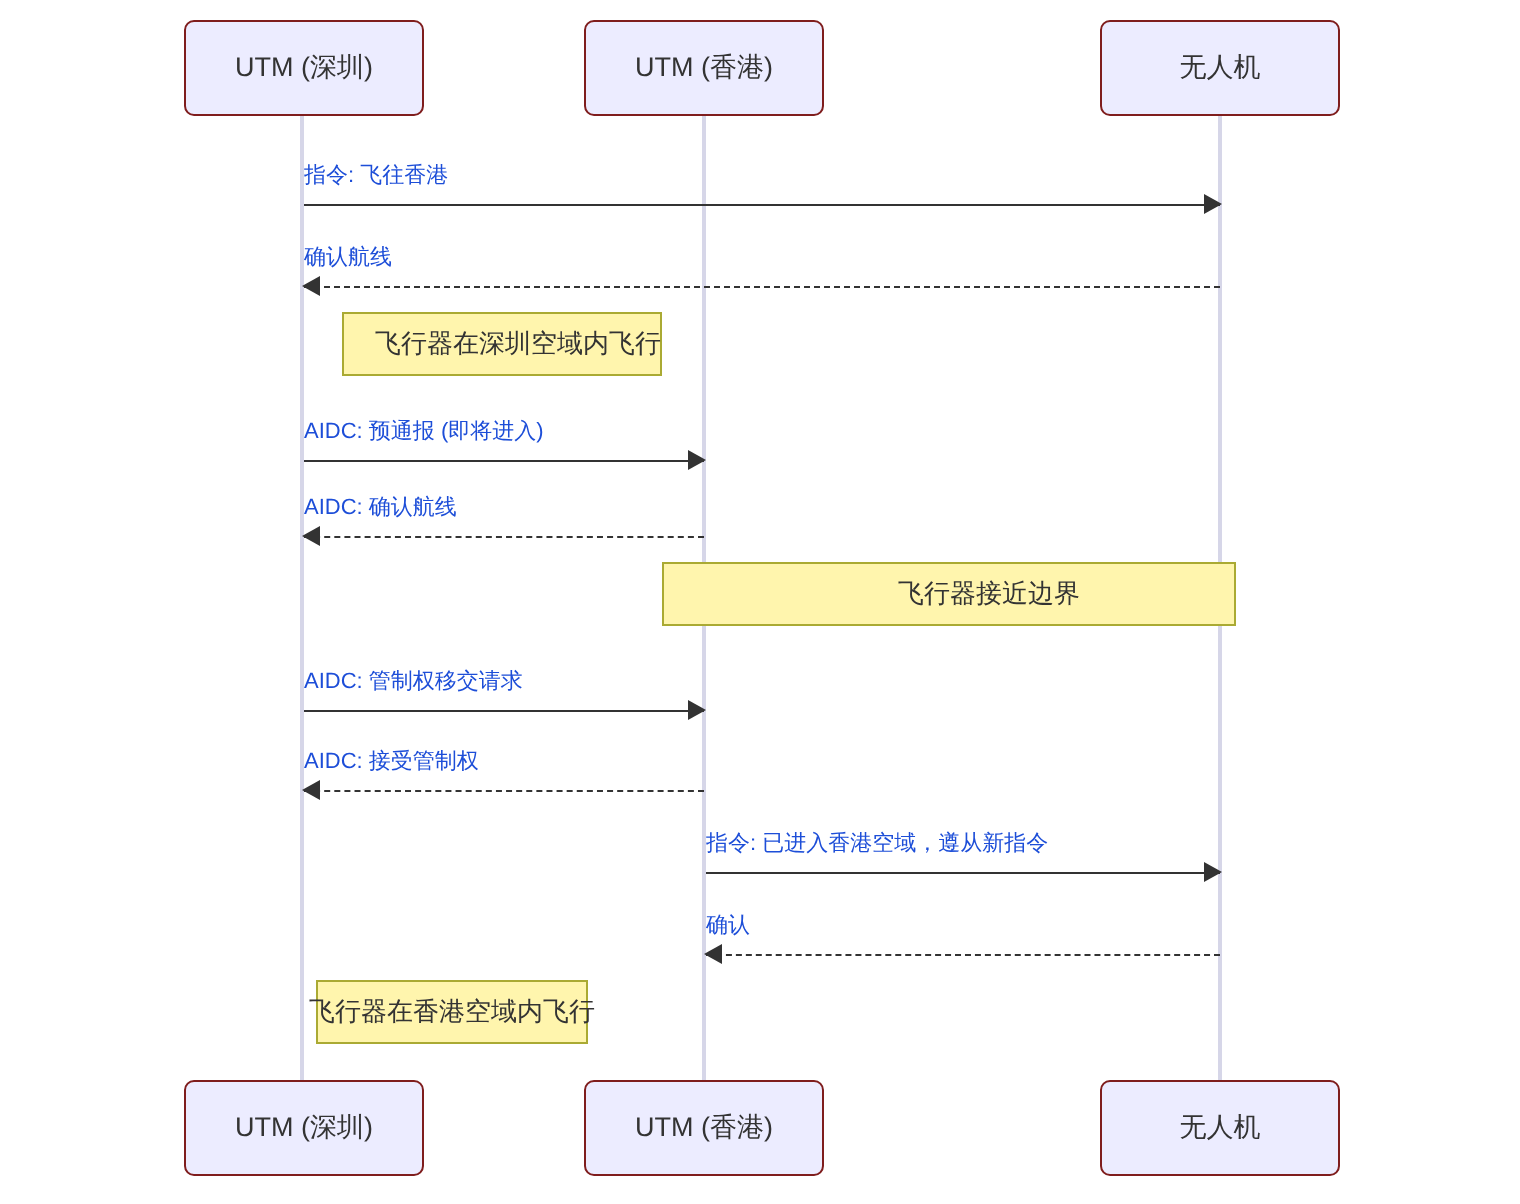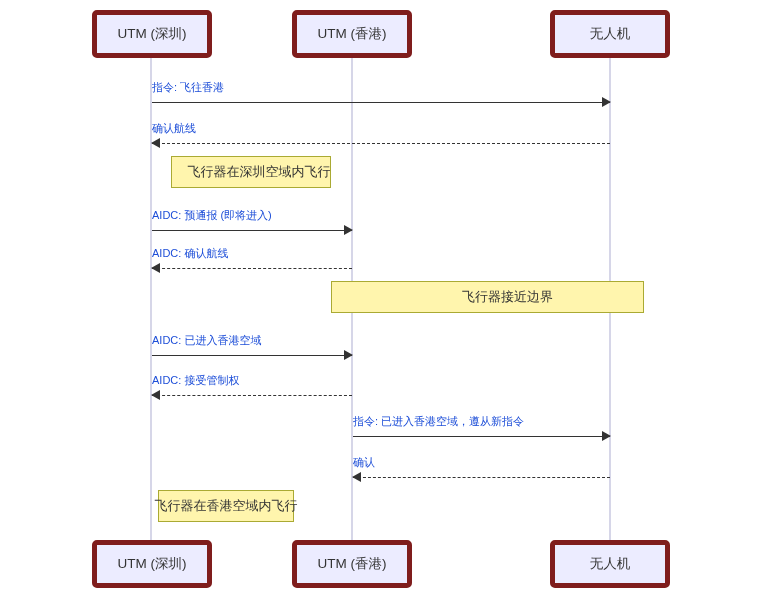--- a/index.html
+++ b/index.html
@@ -19,21 +19,21 @@
     position: relative;
     width: 760px;
     height: 602px;
   }
 
   
   .participant {
     position: absolute;
     box-sizing: border-box;
     background: #ECECFF;
-    border: 5px solid #7f1d1d;
+    border: 1px solid #7f1d1d;
     border-radius: 5px;
     height: 48px;
     display: flex;
     align-items: center;
     justify-content: center;
     font-size: 13.5px;
     color: #333333;
     white-space: nowrap;
   }
 
@@ -144,28 +144,28 @@
     <div class="head"></div>
     <div class="label">AIDC: 预通报 (即将进入)</div>
   </div>
 
   <div class="msg to-left dashed" style="left:152px; top:268px; width:200px;">
     <div class="line"></div>
     <div class="head"></div>
     <div class="label">AIDC: 确认航线</div>
   </div>
 
-  <div class="note" style="left:331px; top:281px; width:313px;padding-left:40px;">
+  <div class="note" style="left:331px; top:281px; width:287px;padding-left:40px;">
     <span>飞行器接近边界</span>
   </div>
 
   <div class="msg to-right" style="left:152px; top:355px; width:200px;">
     <div class="line"></div>
     <div class="head"></div>
-    <div class="label">AIDC: 已进入香港空域</div>
+    <div class="label">AIDC: 管制权移交请求</div>
   </div>
 
   <div class="msg to-left dashed" style="left:152px; top:395px; width:200px;">
     <div class="line"></div>
     <div class="head"></div>
     <div class="label">AIDC: 接受管制权</div>
   </div>
 
   <div class="msg to-right" style="left:353px; top:436px; width:257px;">
     <div class="line"></div>

